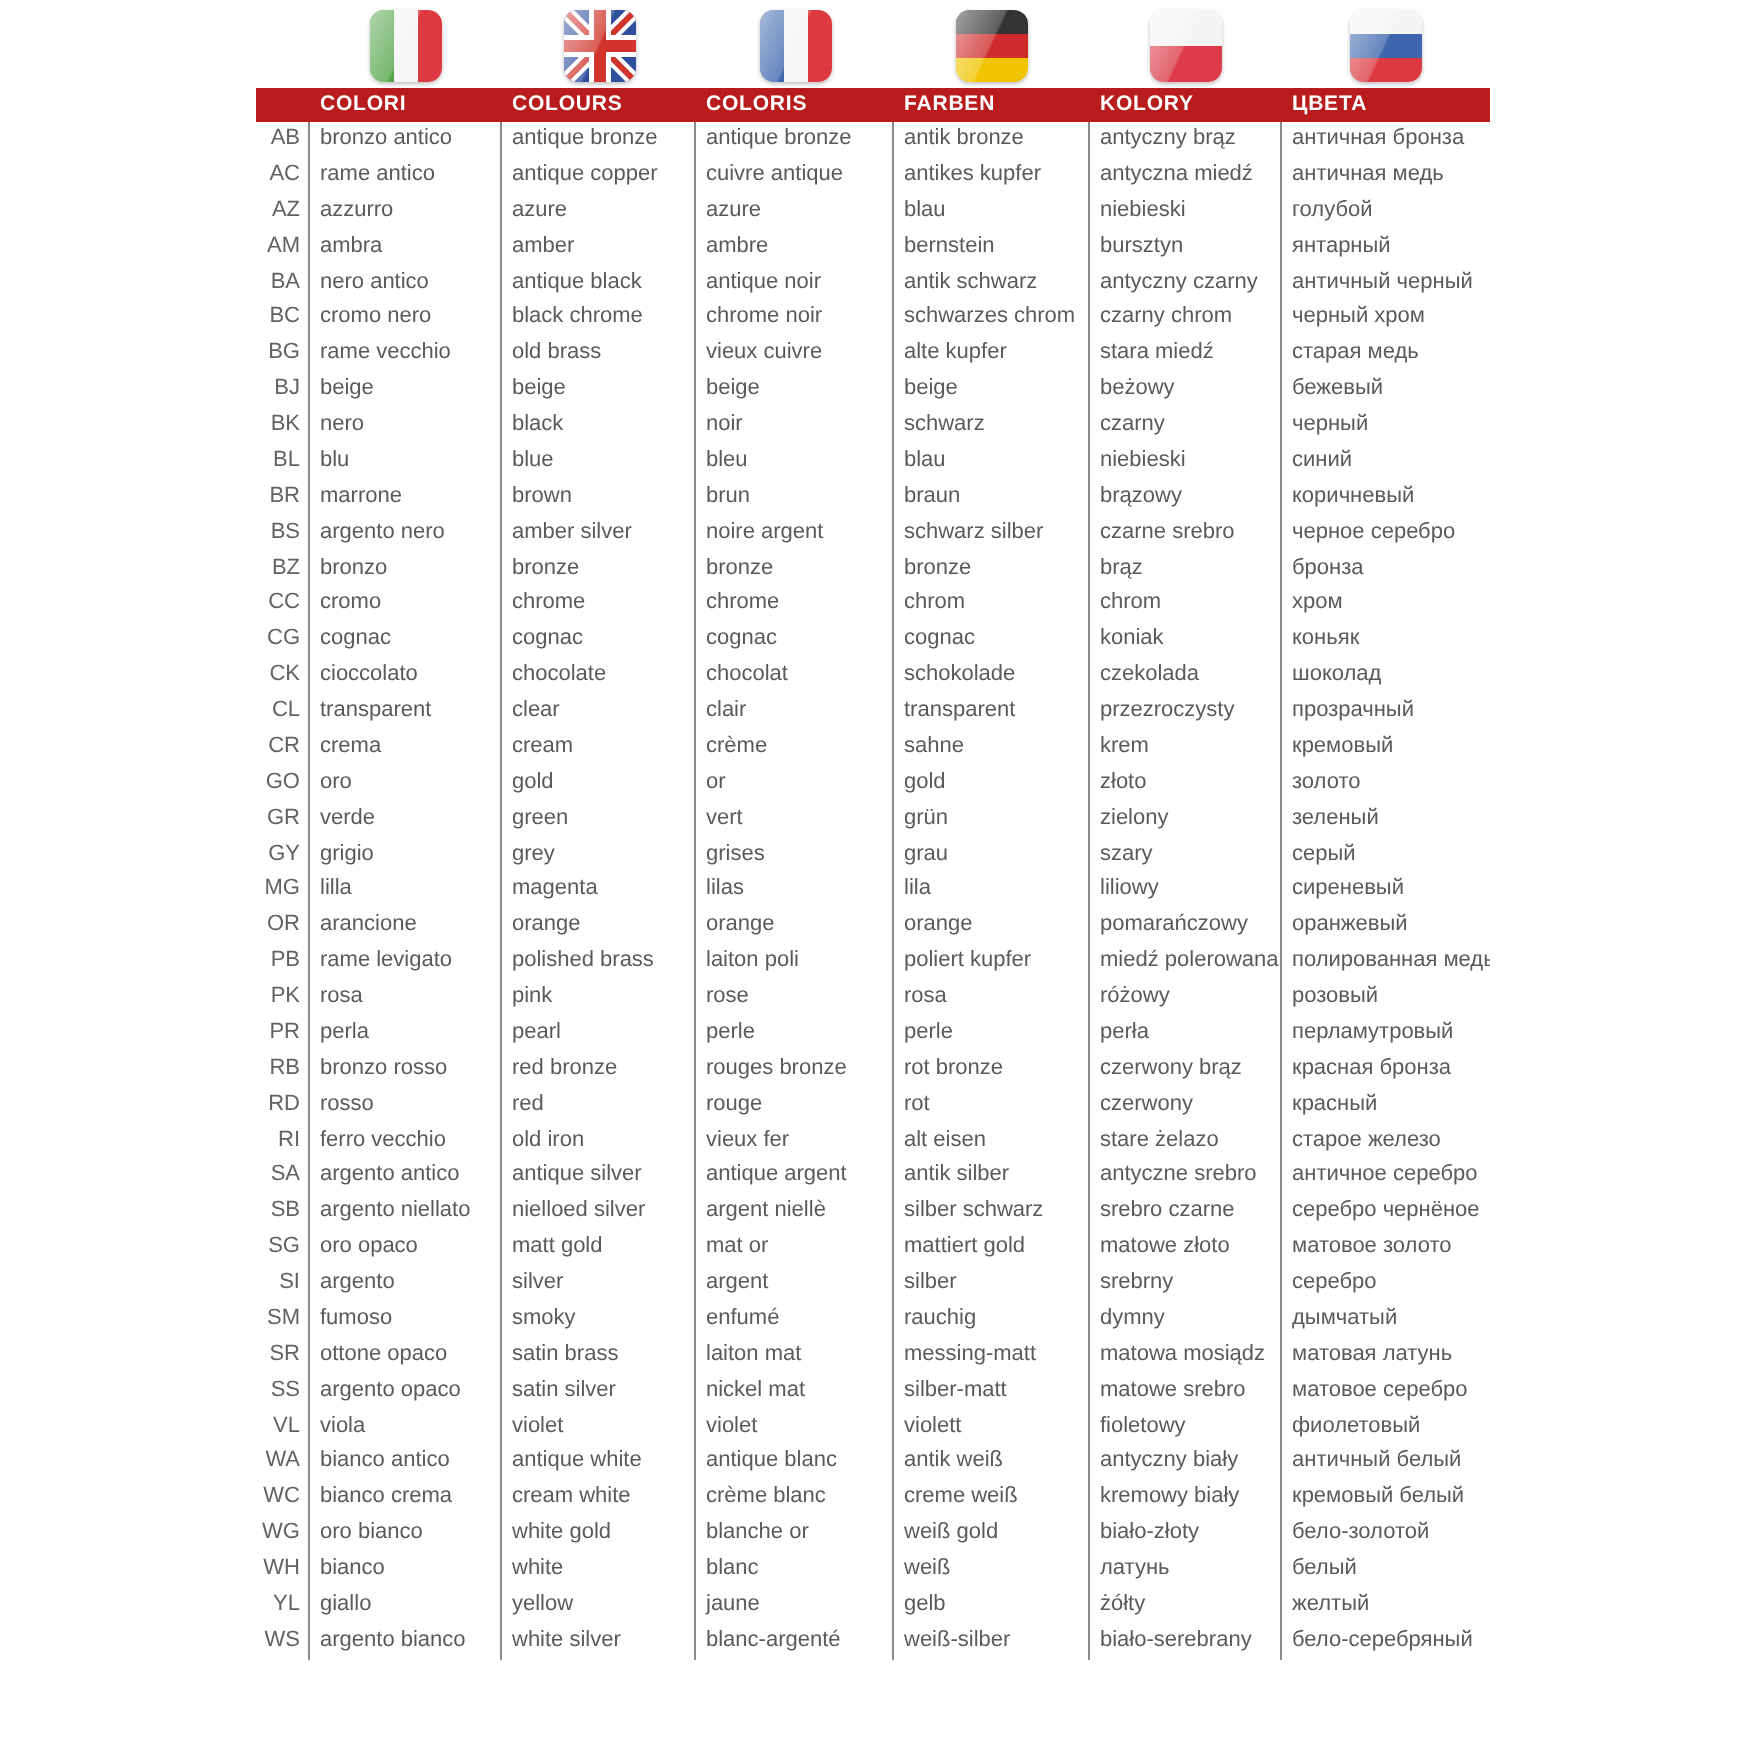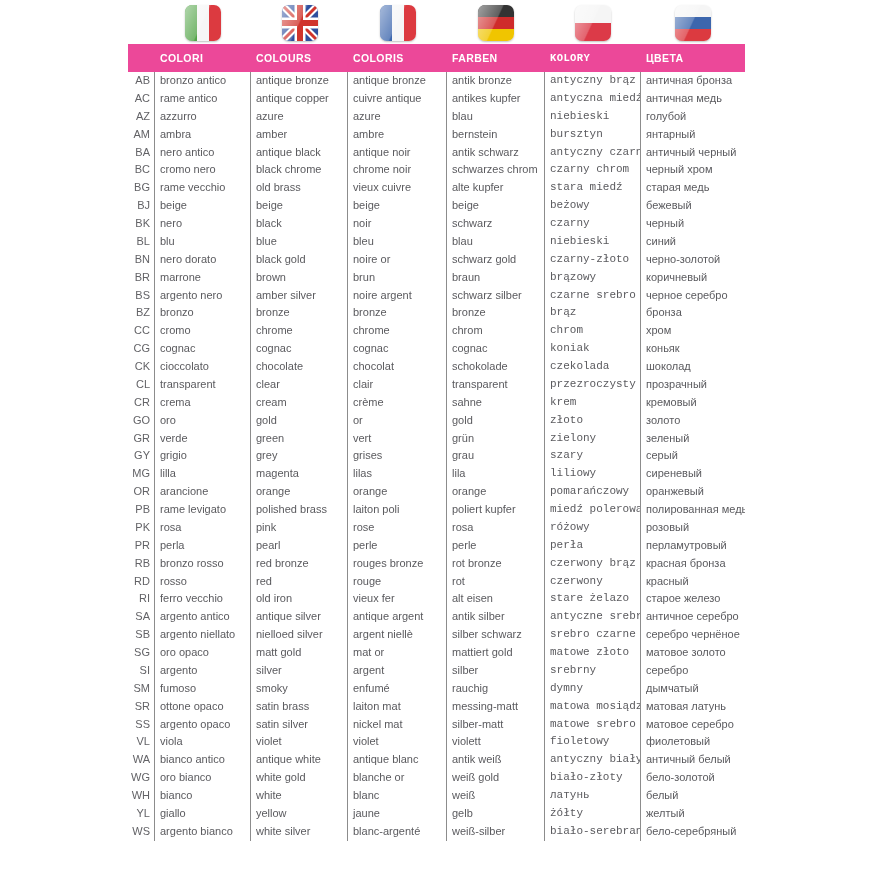--- a/index.html
+++ b/index.html
@@ -11,21 +11,21 @@
   }
   .page { position:relative; width:875px; height:875px; }
   .table-wrap { position:absolute; left:128px; top:5px; width:617px; }
 
   
   .w-code{ width:27px; }
   .w-it{ width:96px; }
   .w-en{ width:97px; }
   .w-fr{ width:99px; }
   .w-de{ width:98px; }
-  .w-pl{ width:96px;font-family:Liberation Mono, monospace; }
+  .w-pl{ width:96px; }
   .w-ru{ width:104px; }
 
   
   .flags-row { display:flex; height:36px; margin-bottom:3px; }
   .flag-cell { display:flex; justify-content:center; align-items:center; box-sizing:border-box; }
   .flag {
     width:36px; height:36px; border-radius:7px;
     position:relative; overflow:hidden;
     box-shadow:0 1px 2px rgba(0,0,0,.25);
   }
@@ -36,21 +36,21 @@
   }
   .flag-it { background:linear-gradient(to right,#52a447 0 33%,#f6f6f6 33% 66%,#dc3a40 66% 100%); }
   .flag-fr { background:linear-gradient(to right,#3c66ad 0 33%,#f6f6f6 33% 66%,#dc3a40 66% 100%); }
   .flag-de { background:linear-gradient(to bottom,#333333 0 33%,#cf2b2b 33% 66%,#f0c500 66% 100%); }
   .flag-pl { background:linear-gradient(to bottom,#f5f5f5 0 50%,#dc3a48 50% 100%); }
   .flag-ru { background:linear-gradient(to bottom,#f5f5f5 0 33%,#3c66ad 33% 66%,#dc3a40 66% 100%); }
   .flag-en svg { display:block; width:36px; height:36px; }
 
   
   .header-row {
-    display:flex; height:28px; background:#ec4899;
+    display:flex; height:17px; background:#b91c1c;
     align-items:center;
   }
   .header-cell {
     box-sizing:border-box; color:#ffffff; font-weight:bold;
     font-size:10.5px; letter-spacing:.4px; padding-left:5px;
     white-space:nowrap; overflow:hidden; line-height:17px;
   }
 
   
   .body-rows { }
@@ -191,29 +191,20 @@
         <div class="t-row">
           <div class="t-cell code w-code">BL</div>
           <div class="t-cell w-it">blu</div>
           <div class="t-cell w-en">blue</div>
           <div class="t-cell w-fr">bleu</div>
           <div class="t-cell w-de">blau</div>
           <div class="t-cell w-pl">niebieski</div>
           <div class="t-cell w-ru last">синий</div>
         </div>
         <div class="t-row">
-          <div class="t-cell code w-code">BN</div>
-          <div class="t-cell w-it">nero dorato</div>
-          <div class="t-cell w-en">black gold</div>
-          <div class="t-cell w-fr">noire or</div>
-          <div class="t-cell w-de">schwarz gold</div>
-          <div class="t-cell w-pl">czarny-złoto</div>
-          <div class="t-cell w-ru last">черно-золотой</div>
-        </div>
-        <div class="t-row">
           <div class="t-cell code w-code">BR</div>
           <div class="t-cell w-it">marrone</div>
           <div class="t-cell w-en">brown</div>
           <div class="t-cell w-fr">brun</div>
           <div class="t-cell w-de">braun</div>
           <div class="t-cell w-pl">brązowy</div>
           <div class="t-cell w-ru last">коричневый</div>
         </div>
         <div class="t-row">
           <div class="t-cell code w-code">BS</div>
@@ -452,20 +443,29 @@
         <div class="t-row">
           <div class="t-cell code w-code">WA</div>
           <div class="t-cell w-it">bianco antico</div>
           <div class="t-cell w-en">antique white</div>
           <div class="t-cell w-fr">antique blanc</div>
           <div class="t-cell w-de">antik weiß</div>
           <div class="t-cell w-pl">antyczny biały</div>
           <div class="t-cell w-ru last">античный белый</div>
         </div>
         <div class="t-row">
+          <div class="t-cell code w-code">WC</div>
+          <div class="t-cell w-it">bianco crema</div>
+          <div class="t-cell w-en">cream white</div>
+          <div class="t-cell w-fr">crème blanc</div>
+          <div class="t-cell w-de">creme weiß</div>
+          <div class="t-cell w-pl">kremowy biały</div>
+          <div class="t-cell w-ru last">кремовый белый</div>
+        </div>
+        <div class="t-row">
           <div class="t-cell code w-code">WG</div>
           <div class="t-cell w-it">oro bianco</div>
           <div class="t-cell w-en">white gold</div>
           <div class="t-cell w-fr">blanche or</div>
           <div class="t-cell w-de">weiß gold</div>
           <div class="t-cell w-pl">biało-złoty</div>
           <div class="t-cell w-ru last">бело-золотой</div>
         </div>
         <div class="t-row">
           <div class="t-cell code w-code">WH</div>

